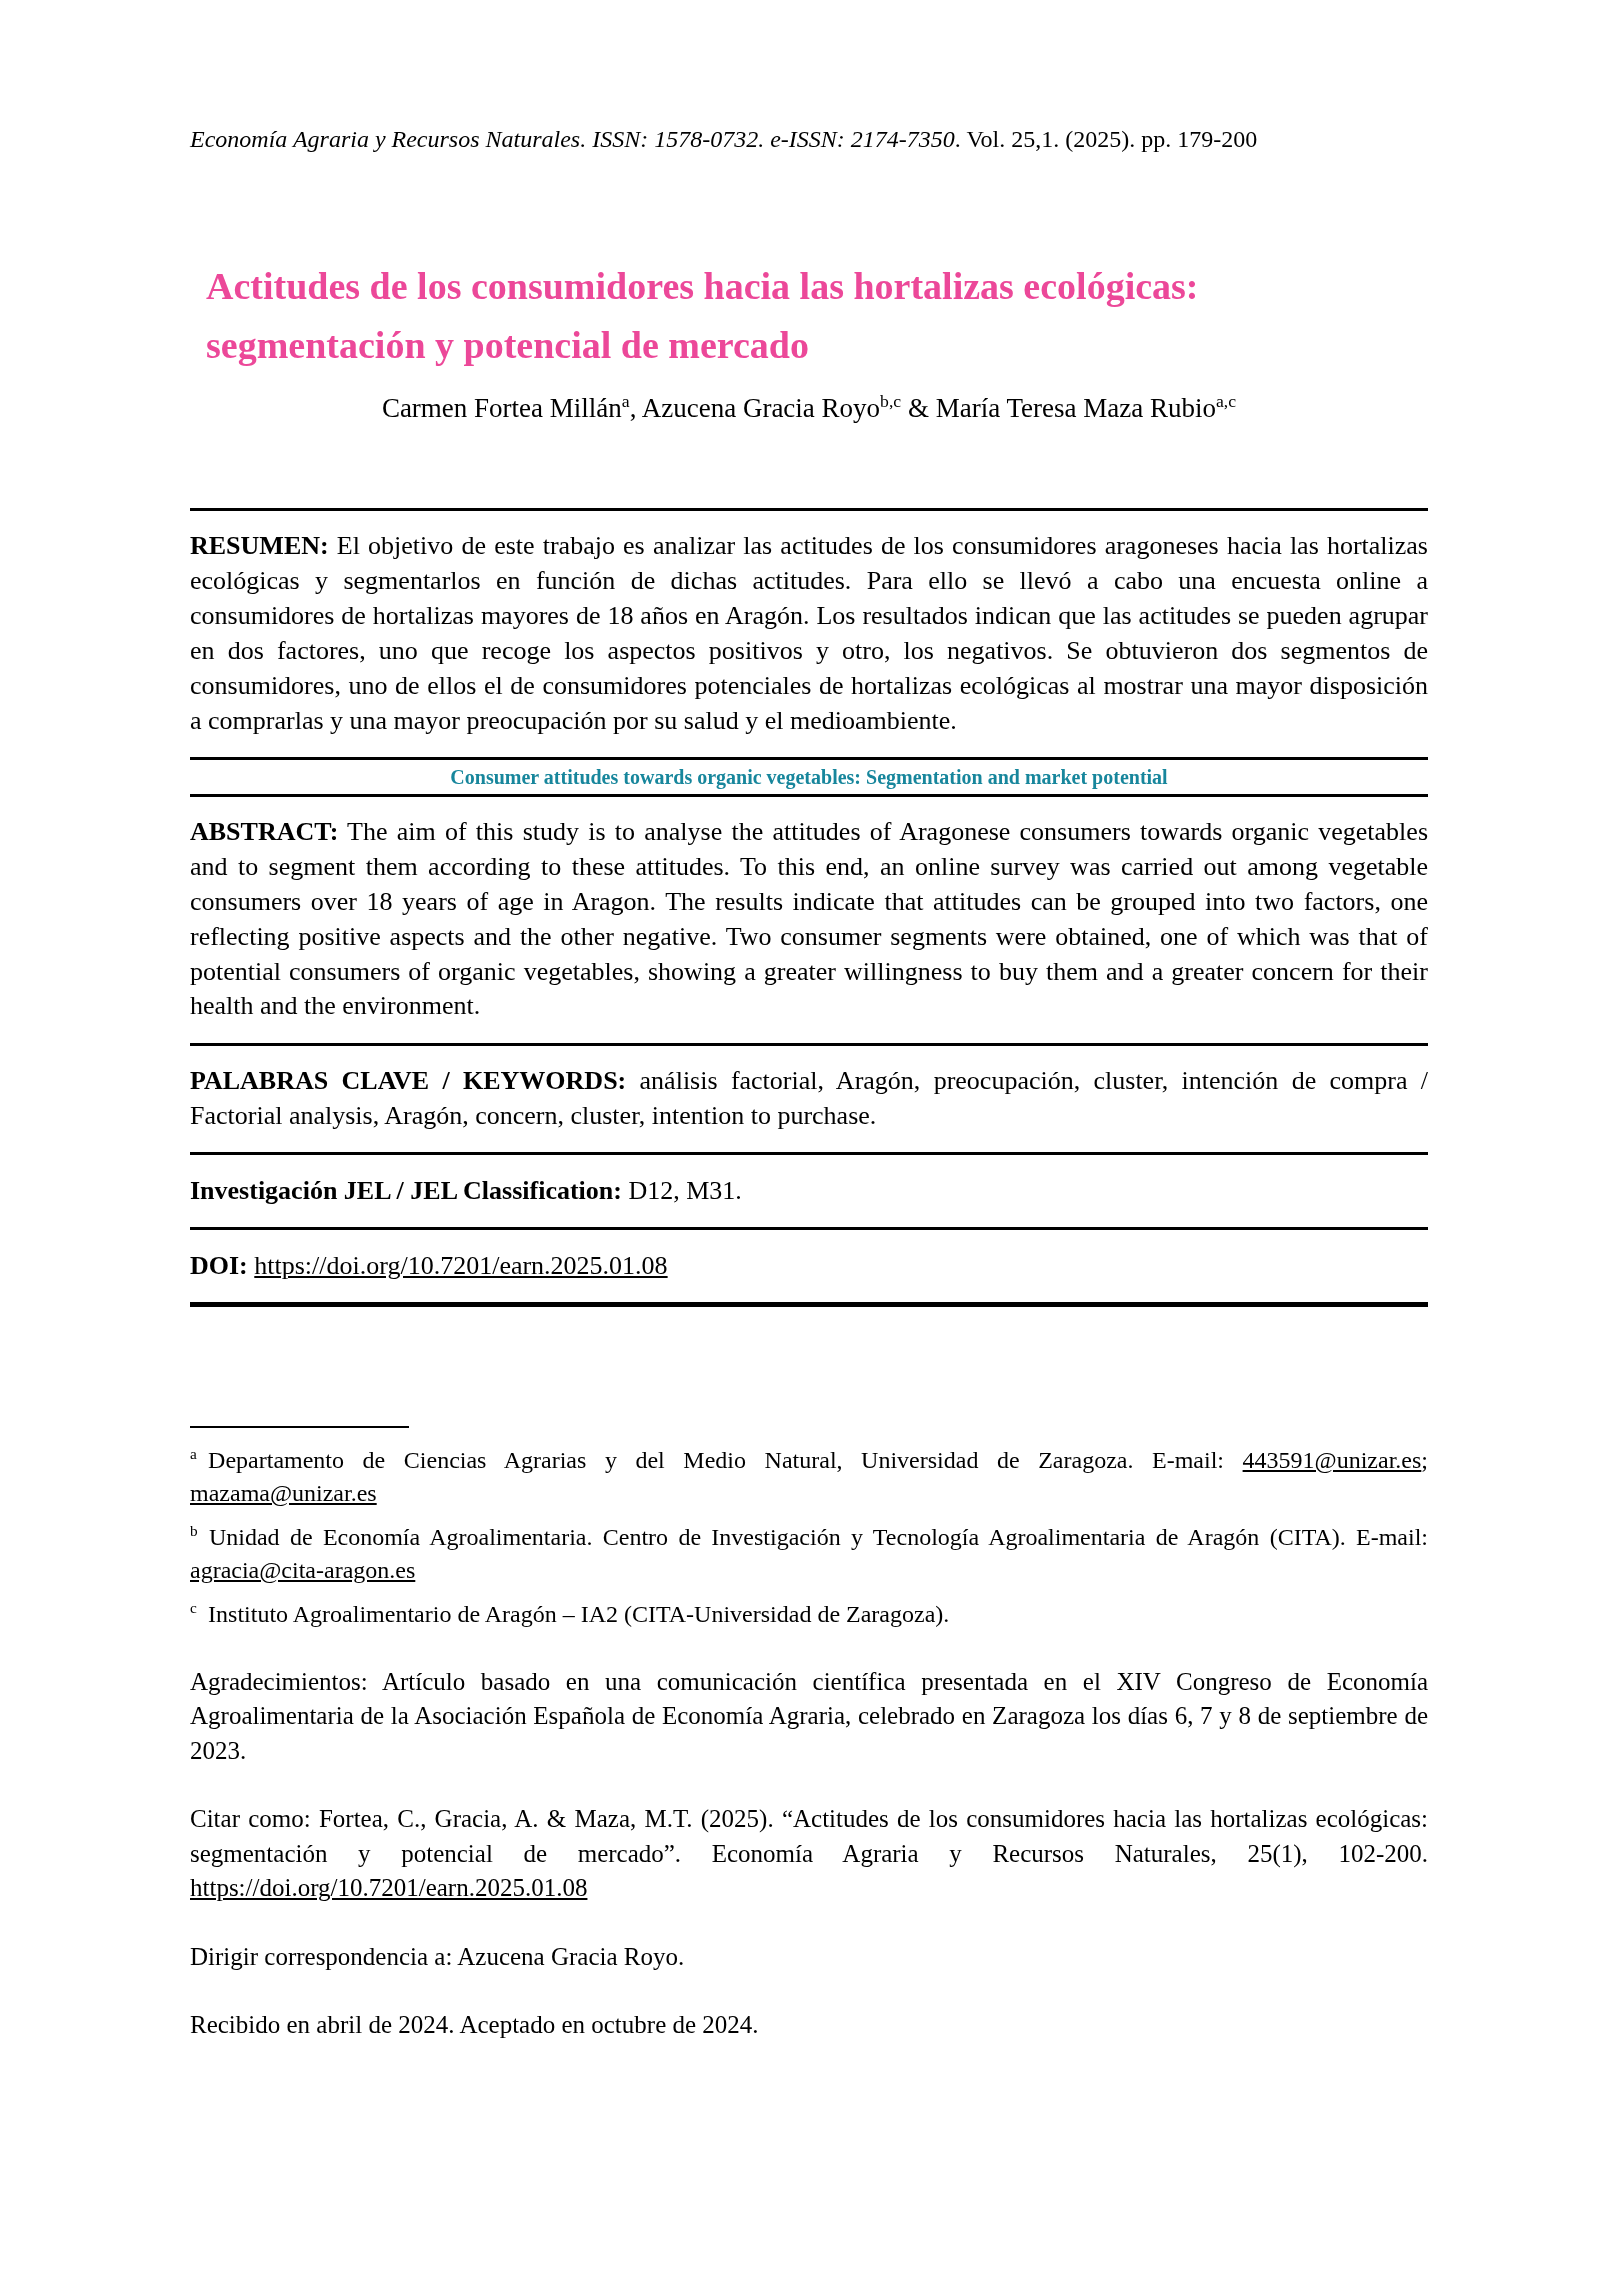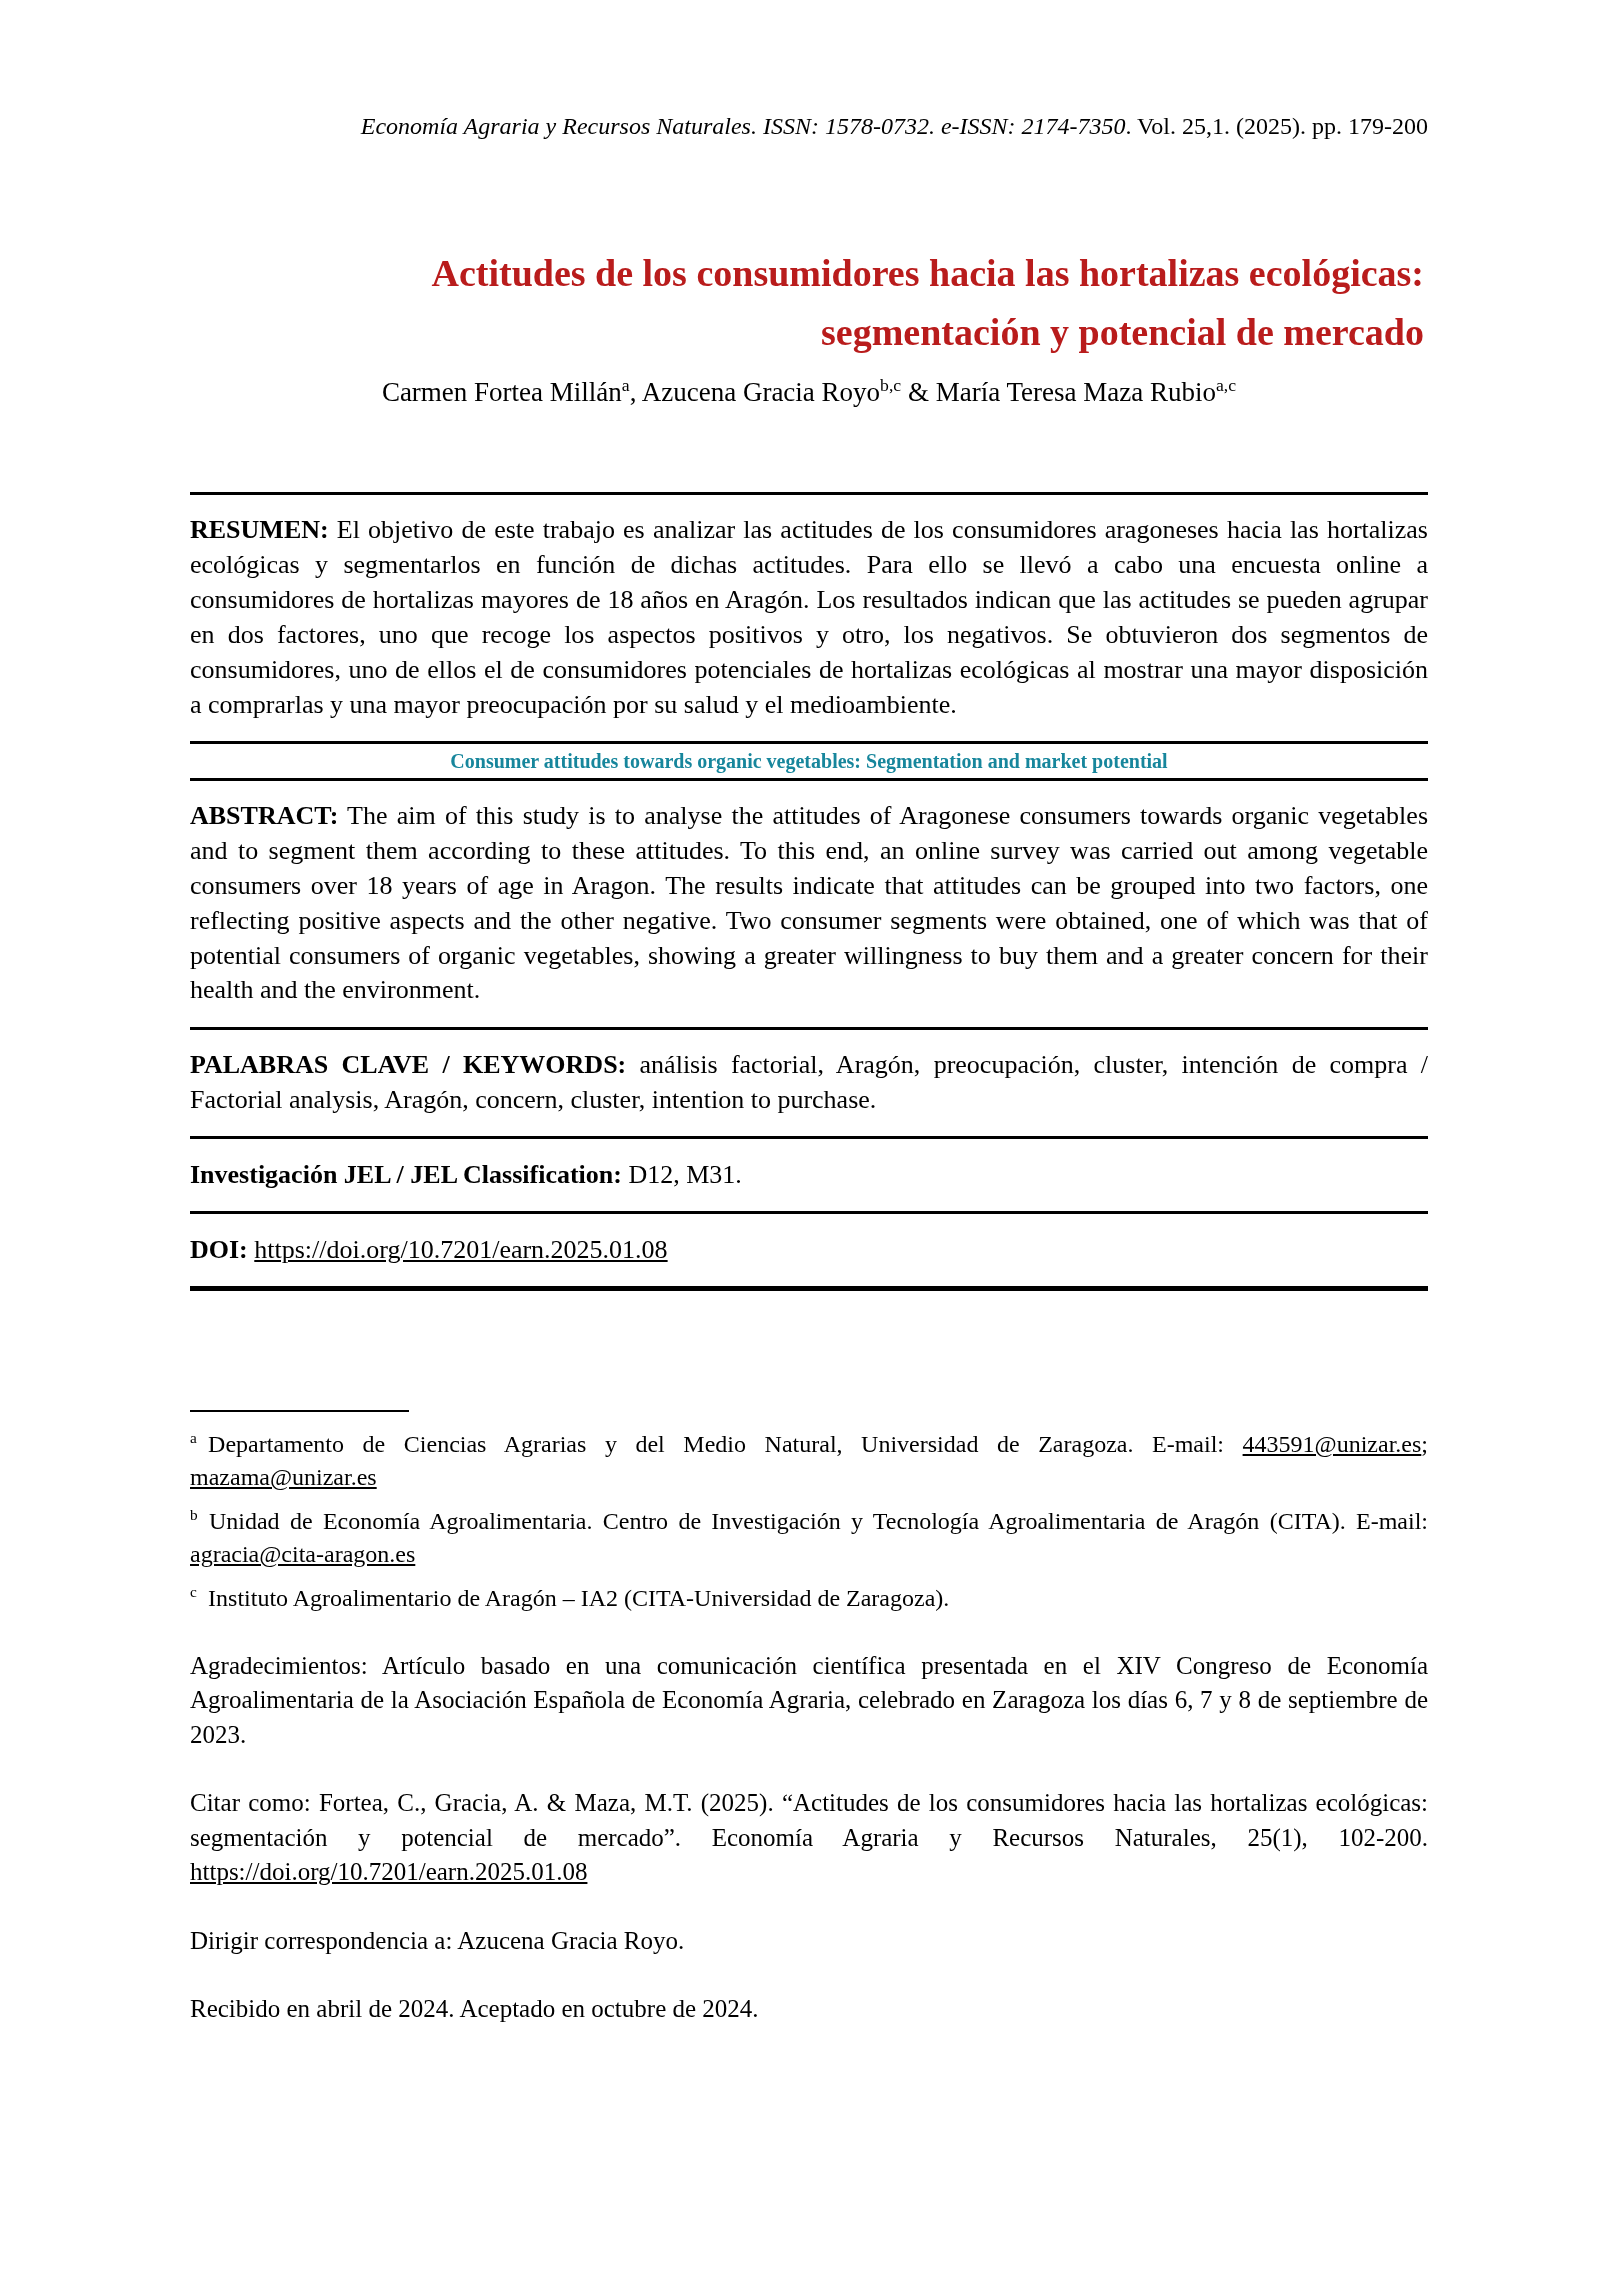--- a/index.html
+++ b/index.html
@@ -8,34 +8,35 @@
     width: 1618px;
     height: 2284px;
     margin: 0 auto;
     background: #ffffff;
     padding: 111px 190px 0 190px;
     font-family: "Liberation Serif", "DejaVu Serif", serif;
     color: #000;
     position: relative;
   }
   .journal-header {
-    text-align: right;
+    text-align: left;
     font-size: 24px;
     line-height: 1.25;
     margin-bottom: 103px;
     white-space: nowrap;
+    margin-top: 13px;
   }
   .journal-header .it { font-style: italic; }
   h1.title {
-    margin: 4px;
-    text-align: right;
+    margin: 16px;
+    text-align: left;
     font-size: 38px;
     font-weight: bold;
     line-height: 1.55;
-    color: #b91c1c;
+    color: #ec4899;
   }
   .authors {
     text-align: center;
     font-size: 27px;
     line-height: 1.3;
     margin-top: 13px;
     margin-bottom: 82px;
   }
   .authors sup { font-size: 17.7px; line-height: 0; }
   hr.rule {

